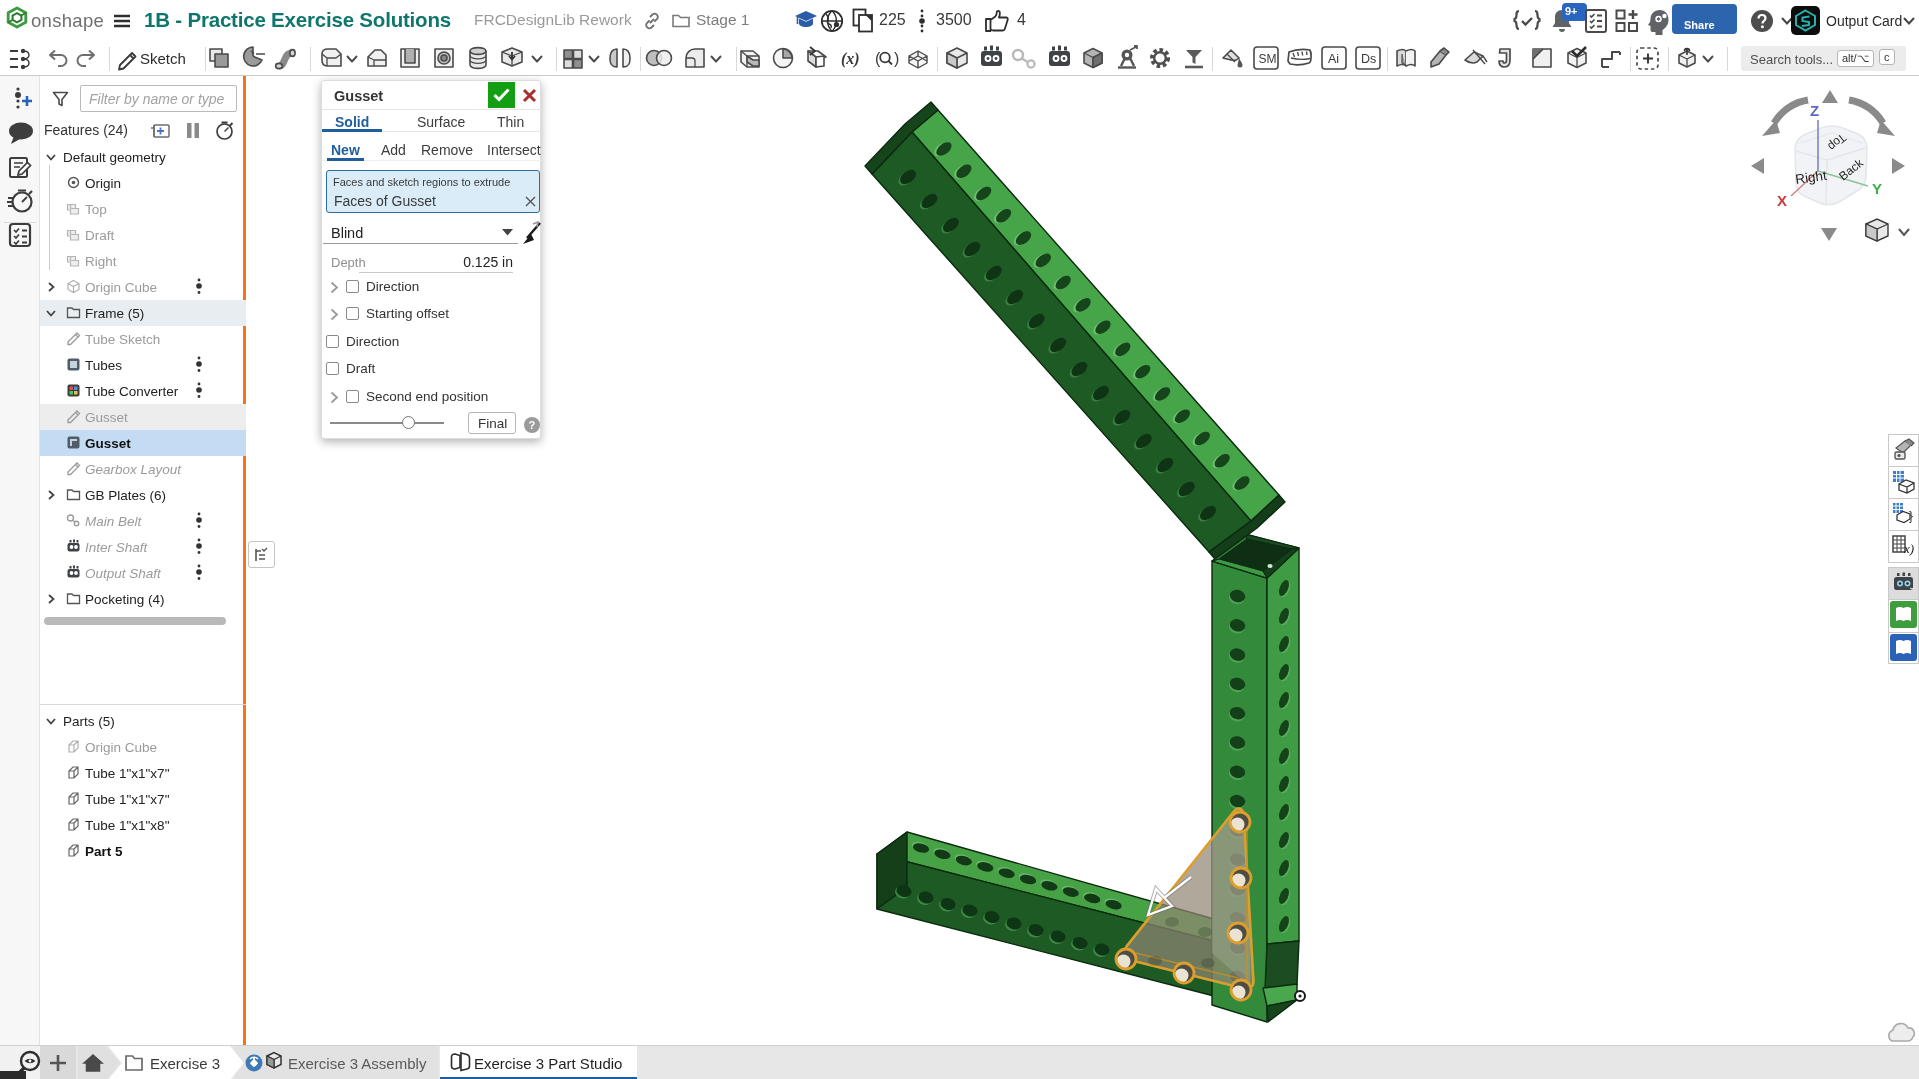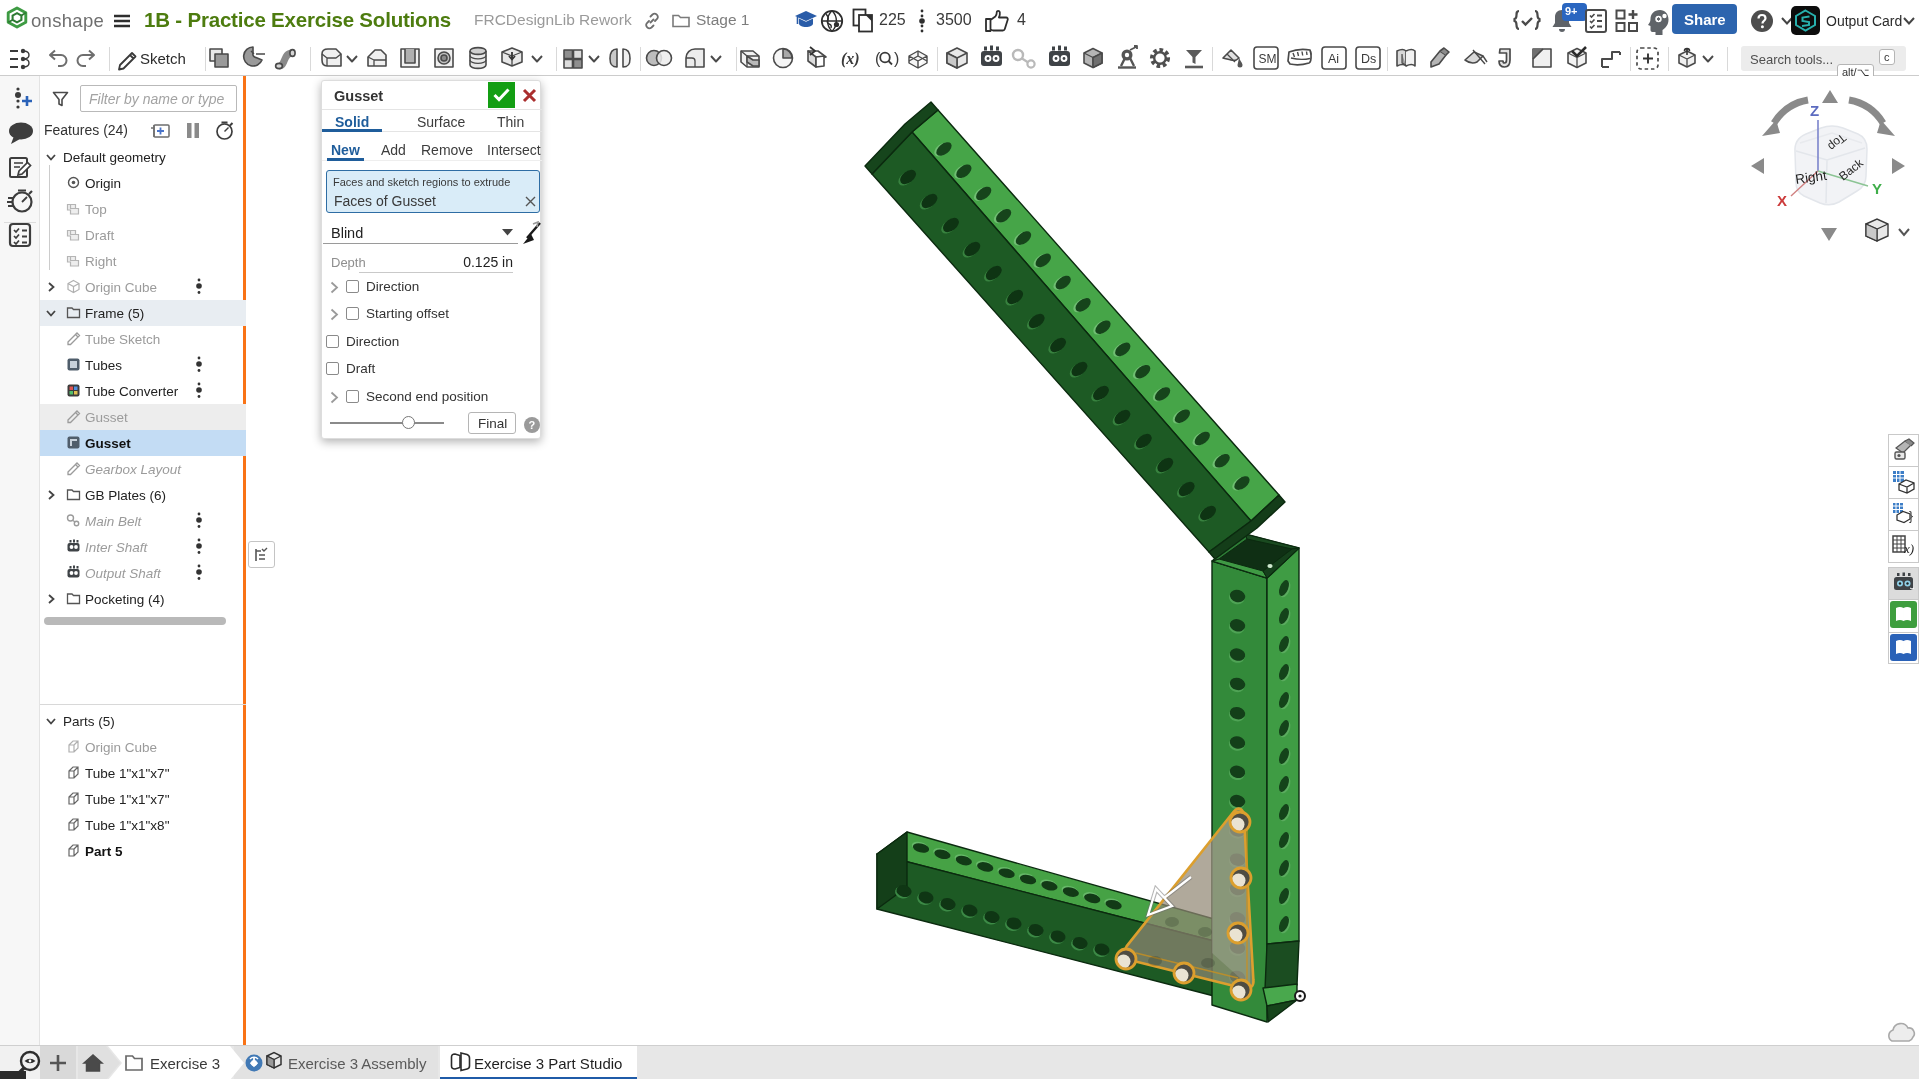--- a/index.html
+++ b/index.html
@@ -28,21 +28,21 @@
 <div id="topbar">
 <svg class="abs" style="left:5px;top:6px" width="24" height="23" viewBox="0 0 30 28">
  <path d="M15 2 L26 8 L26 20 L15 26 L4 20 L4 8 Z" fill="none" stroke="#3e9b43" stroke-width="3.6" stroke-linejoin="round"></path>
  <path d="M15 8.5 L20.5 11.5 L20.5 17 L15 20 L9.5 17 L9.5 11.5 Z" fill="none" stroke="#2e7a33" stroke-width="2.6"></path>
  <path d="M20.5 11.5 L26 8 M9.5 17 L4 20" stroke="#2e7a33" stroke-width="2.2"></path>
 </svg>
 <div class="abs" style="left:31px;top:10px;font-size:18.5px;color:#6f6f6f;letter-spacing:.3px">onshape</div>
 <svg class="abs" style="left:113px;top:14px" width="18" height="14">
       <path d="M1 2h16M1 7h16M1 12h16" stroke="#2e2e2e" stroke-width="2.7"></path>
     </svg>
-<div class="abs" style="left:144px;top:8px;font-size:20.5px;font-weight:bold;color:#4d7c0f;letter-spacing:-.2px">1B - Practice Exercise Solutions</div>
+<div class="abs" style="left:144px;top:8px;font-size:20.5px;font-weight:bold;color:#0f766e;letter-spacing:-.2px">1B - Practice Exercise Solutions</div>
 <div class="abs" style="left:474px;top:11px;font-size:15.5px;color:#9a9a9a">FRCDesignLib Rework</div>
 <svg class="abs" style="left:643px;top:12px" width="18" height="18" viewBox="0 0 18 18">
       <path d="M7.5 10.5 L10.5 7.5 M6 9 L4 11 a3.2 3.2 0 0 0 4.5 4.5 L10.5 13.5 M12 9 L14 7 a3.2 3.2 0 0 0 -4.5 -4.5 L7.5 4.5" fill="none" stroke="#6e6e6e" stroke-width="1.8" stroke-linecap="round"></path>
     </svg>
 <svg class="abs" style="left:672px;top:13px" width="18" height="15" viewBox="0 0 18 15">
       <path d="M1 2.5 h5.5 l2 2 H17 V13.5 H1 Z" fill="none" stroke="#7a7a7a" stroke-width="1.6"></path>
     </svg>
 <div class="abs" style="left:696px;top:11px;font-size:15.5px;color:#7d7d7d">Stage 1</div>
 <svg class="abs" style="left:794px;top:9px" width="24" height="22" viewBox="0 0 24 22">
       <path d="M12 2 L23 7 L12 12 L1 7 Z" fill="#2a5ca8"></path>
@@ -94,21 +94,21 @@
       <rect x="14" y="14" width="8" height="8" fill="none" stroke="#4a4a4a" stroke-width="2"></rect>
       <path d="M18 1 v9 M13.5 5.5 h9" stroke="#4a4a4a" stroke-width="2.4"></path>
     </svg>
 <svg class="abs" style="left:1647px;top:8px" width="26" height="27" viewBox="0 0 26 27">
       <path d="M13 2 c-6 0-9.5 4-9.5 9 0 3-1.5 4.5-2.5 6 l2.5 1 v4 c0 1 .8 2 2 2 h3 v3 h7 v-5 c3-2 6-5 6-10.5 C21.5 6 18 2 13 2 Z" fill="#5f6368"></path>
       <circle cx="11.5" cy="11" r="3.2" fill="#fff"></circle>
       <circle cx="17.5" cy="8" r="2.2" fill="#fff"></circle>
       <path d="M11.5 9.2 v3.6 M9.9 10.1 l3.2 1.8 M9.9 11.9 l3.2-1.8" stroke="#5f6368" stroke-width="1"></path>
     </svg>
 <div class="abs" style="left:1672px;top:4px;width:65px;height:30px;background:#2c64ae;border-radius:4px"></div>
-<div class="abs" style="left:1684px;top:11px;font-size:15px;color:#fff;font-weight:bold">Share</div>
+<div class="abs" style="left:1684px;top:19px;font-size:11px;color:#fff;font-weight:bold">Share</div>
 <svg class="abs" style="left:1750px;top:9px" width="24" height="24" viewBox="0 0 24 24">
       <circle cx="12" cy="12" r="11" fill="#4d4d4d"></circle>
       <path d="M8.5 9.5 c0-2 1.5-3.5 3.5-3.5 2 0 3.5 1.3 3.5 3.2 0 1.7-1 2.4-2 3.1-.8.6-1 1-1 2.2" fill="none" stroke="#fff" stroke-width="2.2"></path>
       <circle cx="12.4" cy="17.8" r="1.5" fill="#fff"></circle>
     </svg>
 <svg class="abs" style="left:1781px;top:17px" width="12" height="8">
       <path d="M1 1 L6 6.5 L11 1" fill="none" stroke="#444" stroke-width="2"></path>
     </svg>
 <div class="abs" style="left:1791px;top:6px;width:29px;height:29px;background:#0d0d0d;border-radius:5px"></div>
 <svg class="abs" style="left:1794px;top:9px" width="23" height="23" viewBox="0 0 23 23">
@@ -263,21 +263,21 @@
         <circle cx="1064" cy="16.5" r="3.4" fill="#fff"></circle>
         <circle cx="1056" cy="16.5" r="1.4" fill="#3f4347"></circle>
         <circle cx="1064" cy="16.5" r="1.4" fill="#3f4347"></circle>
         <rect x="1052" y="4.5" width="3" height="4"></rect>
         <rect x="1058" y="3.5" width="3" height="5"></rect>
         <rect x="1064" y="4.5" width="3" height="4"></rect>
 </g>
 </svg>
 <div class="abs" style="left:1701px;top:4px;width:165px;height:25px;background:#ececec;border-radius:3px"></div>
 <div class="abs" style="left:1710px;top:10px;font-size:13px;color:#4f4f4f">Search tools...</div>
-<kbd class="abs" style="left:1797px;top:22px">alt/⌥</kbd>
+<kbd class="abs" style="left:1797px;top:8px">alt/⌥</kbd>
 <kbd class="abs" style="left:1839px;top:7px">c</kbd>
 </div>
 <div id="leftstrip">
 <svg class="abs" style="left:8px;top:10px" width="26" height="26" viewBox="0 0 26 26">
       <circle cx="10" cy="3" r="1.6" fill="#3a3a3a"></circle>
       <circle cx="10" cy="9" r="3" fill="#3a3a3a"></circle>
       <circle cx="10" cy="15" r="1.6" fill="#3a3a3a"></circle>
       <circle cx="10" cy="21" r="1.6" fill="#3a3a3a"></circle>
       <path d="M19 10 v10 M14 15 h10" stroke="#2a62b8" stroke-width="2.6"></path>
     </svg>

